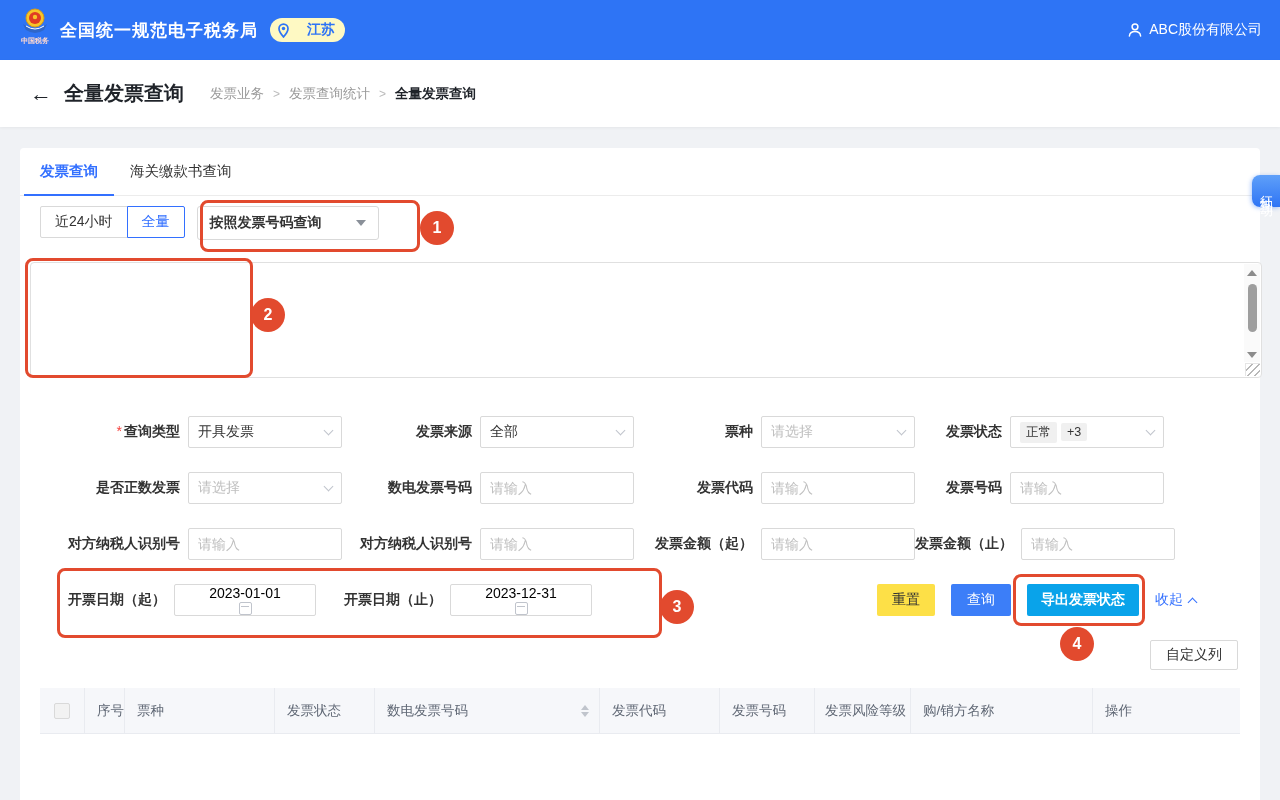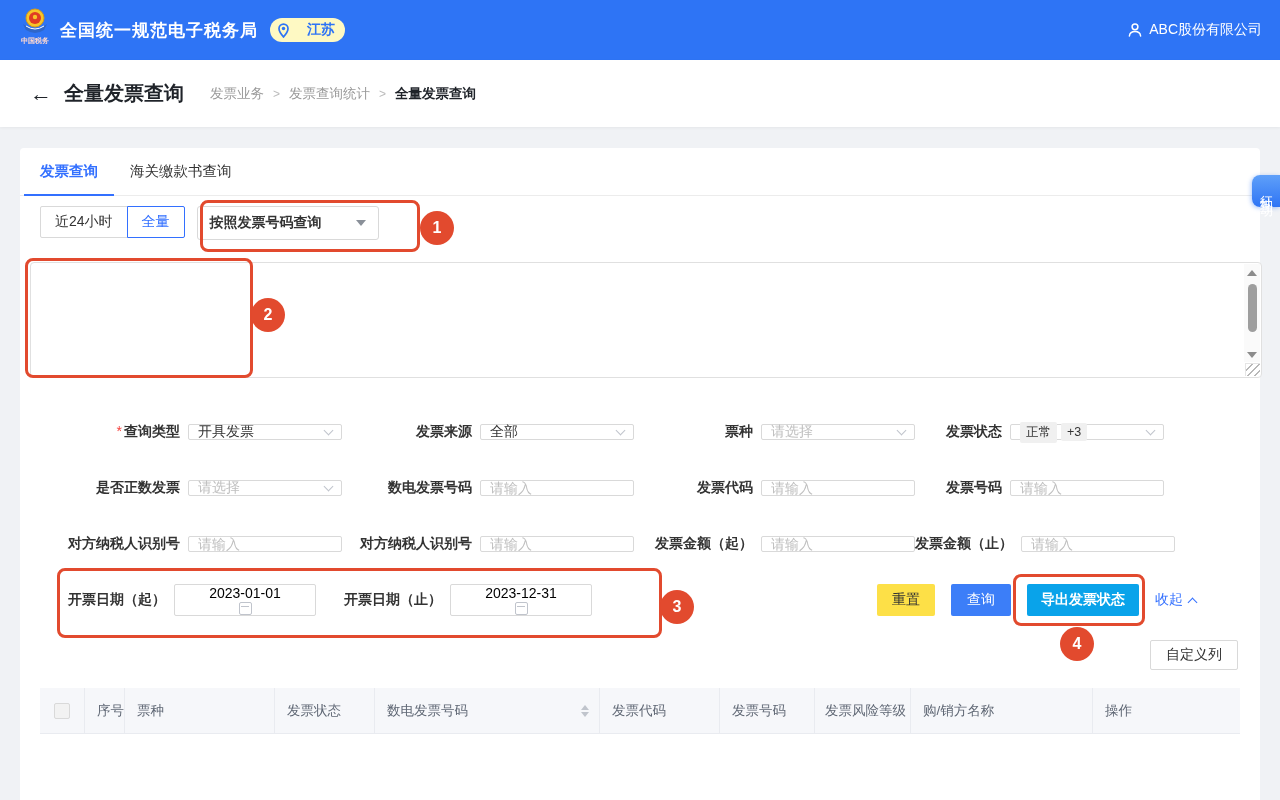--- a/index.html
+++ b/index.html
@@ -45,21 +45,21 @@
   .sb-thumb { margin-top:8px; width:9px; height:48px; border-radius:5px; background:#9e9e9e; cursor:grab; }
   .arr-down { margin-top:auto; margin-bottom:4px; width:0; height:0; border-left:5px solid transparent; border-right:5px solid transparent; border-top:6px solid #8c8c8c; cursor:pointer; }
   .grip { position:absolute; right:1px; bottom:1px; width:15px; height:13px; border-left:1px solid #e5e5e5; border-top:1px solid #e5e5e5; background:repeating-linear-gradient(135deg, transparent 0 4px, #b8b8b8 4px 5px); cursor:nwse-resize; }
 
   
   .frow { position:absolute; left:0; width:1240px; display:flex; padding-left:40px; align-items:center; }
   .field { display:flex; align-items:center; height:32px; }
   .f1 { width:282px; } .f2 { width:292px; } .f3 { width:281px; } .f4 { width:249px; }
   .lbl { flex:1; text-align:right; padding-right:8px; font-size:14px; font-weight:700; color:#333; white-space:nowrap; }
   .req { color:#f5413d; margin-right:2px; font-weight:400; }
-  .ctrl { width:154px; height:16px; border:1px solid #d9d9d9; border-radius:2px; background:#fff; display:flex; align-items:center; padding:0 9px; font-size:14px; color:#333; }
+  .ctrl { width:154px; height:32px; border:1px solid #d9d9d9; border-radius:2px; background:#fff; display:flex; align-items:center; padding:0 9px; font-size:14px; color:#333; }
   .ctrl.sel { justify-content:space-between; cursor:pointer; }
   .ph { color:#bfbfbf; }
   .caret { width:7px; height:7px; border-right:1.5px solid #c0c4cc; border-bottom:1.5px solid #c0c4cc; transform:rotate(45deg); margin-top:-4px; flex:none; }
   input.ctrl { outline:none; }
   input.ctrl::placeholder { color:#bfbfbf; }
   .tag { background:#f0f0f0; border-radius:2px; padding:2px 6px; font-size:12.5px; color:#333; margin-right:4px; white-space:nowrap; }
 
   .dates-row { position:absolute; left:0; top:436px; display:flex; align-items:center; padding-left:48px; }
   .dlbl { font-size:14px; font-weight:700; color:#333; padding-right:8px; white-space:nowrap; }
   .date-ctrl { width:142px; height:32px; border:1px solid #d9d9d9; border-radius:2px; display:flex; align-items:center; justify-content:space-between; padding:0 9px; font-size:14px; color:#000000; cursor:pointer; background:#fff;flex-direction:column; }

